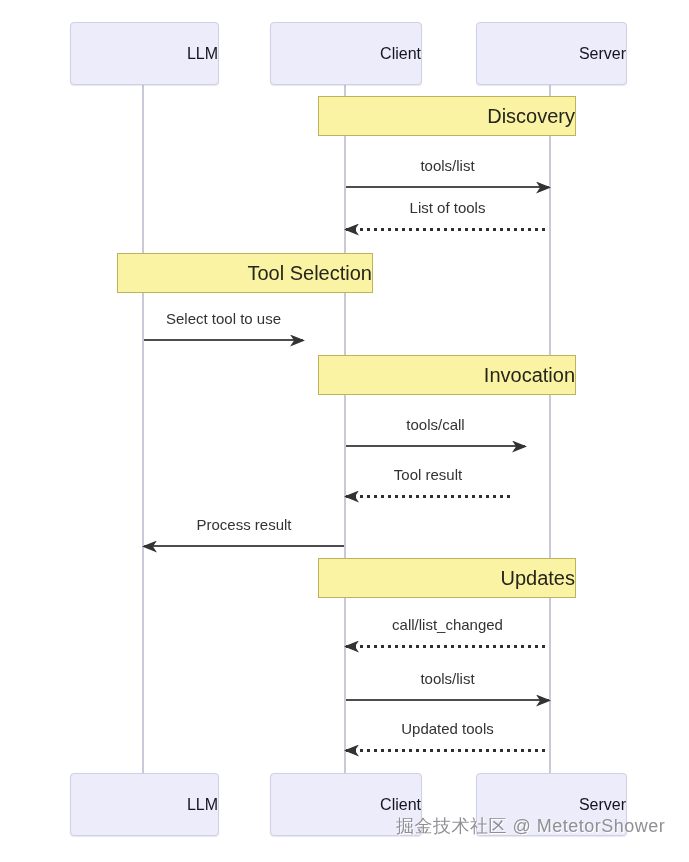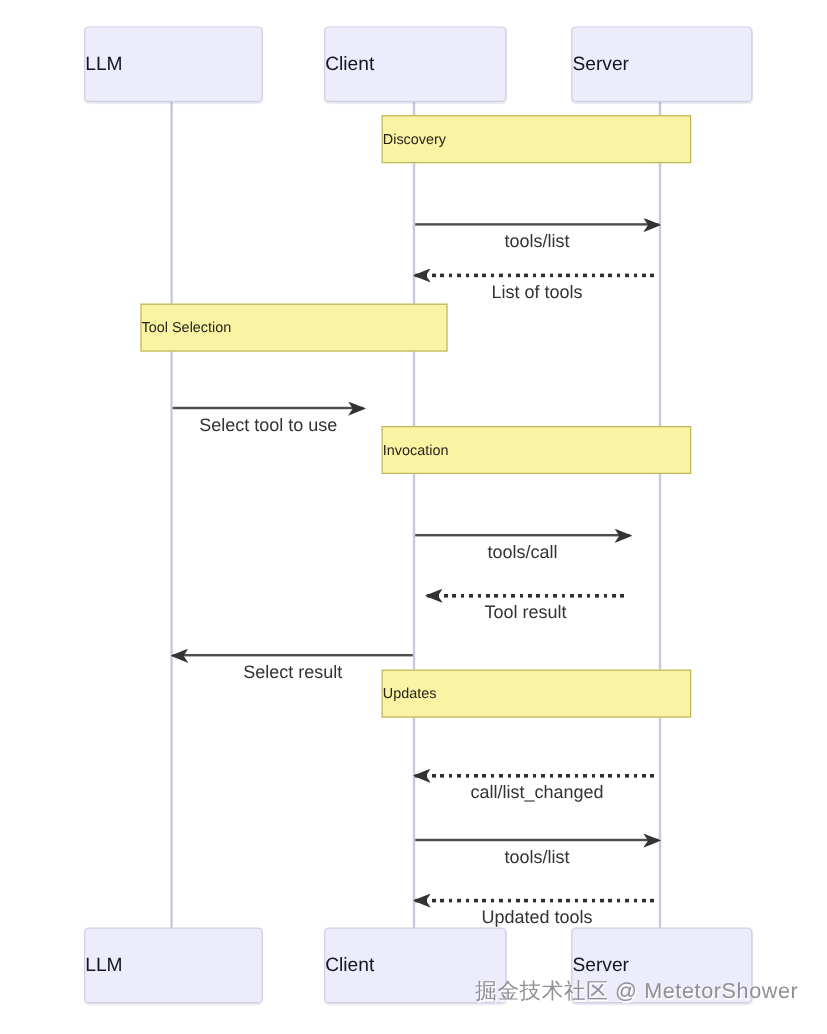--- a/index.html
+++ b/index.html
@@ -3,36 +3,36 @@
 <meta charset="utf-8">
 <style>
   html,body{margin:0;padding:0;background:#ffffff;}
   #stage{
     position:relative;width:689px;height:862px;background:#ffffff;overflow:hidden;
     font-family:"Liberation Sans","DejaVu Sans",sans-serif;
   }
   .participant{
     position:absolute;height:61px;
     background:#ececfb;border:1px solid #cfcfe6;border-radius:4px;
-    display:flex;align-items:center;justify-content:flex-start;
+    display:flex;align-items:center;justify-content:flex-end;
     font-size:16px;color:#15151f;
     box-shadow:0 1px 1px rgba(120,120,160,0.18);
   }
   .lifeline{
     position:absolute;width:2px;top:85px;height:692px;background:#c9c9da;
   }
   .note{
     position:absolute;height:38px;
     background:#fbf3a4;border:1.5px solid #bdb45a;
-    display:flex;align-items:center;justify-content:flex-start;
-    font-size:12px;color:#25251a;
+    display:flex;align-items:center;justify-content:flex-end;
+    font-size:20px;color:#25251a;
   }
   .msg{position:absolute;height:36px;}
   .msg-label{
-    text-align:center;font-size:15px;color:#333333;line-height:24px;white-space:nowrap;margin-top:36px;
+    text-align:center;font-size:15px;color:#333333;line-height:24px;white-space:nowrap;
   }
   .line{position:absolute;left:1px;right:1px;}
   .line.solid{top:32px;border-top:2px solid #4d4d4d;}
   .line.dotted{
     top:31.5px;height:3px;
     background:repeating-linear-gradient(to right,#2f2f2f 0 3px,transparent 3px 7px);
   }
   .head{position:absolute;width:15px;height:12px;top:27.5px;background:#333333;}
   .head.right{right:-1px;clip-path:polygon(0 0,100% 50%,0 100%,27% 50%);}
   .head.left{left:-1px;clip-path:polygon(100% 0,0 50%,100% 100%,73% 50%);}
@@ -91,28 +91,28 @@
   <div class="note" style="left:318px;top:355px;width:256px">
     <span>Invocation</span>
   </div>
 
   <div class="msg" style="left:345px;top:413px;width:181px">
     <div class="msg-label">tools/call</div>
     <div class="line solid"></div>
     <div class="head right"></div>
   </div>
 
-  <div class="msg" style="left:355px;top:463px;width:166px">
+  <div class="msg" style="left:345px;top:463px;width:166px">
     <div class="msg-label">Tool result</div>
     <div class="line dotted"></div>
     <div class="head left"></div>
   </div>
 
   <div class="msg" style="left:143px;top:513px;width:202px">
-    <div class="msg-label">Select result</div>
+    <div class="msg-label">Process result</div>
     <div class="line solid"></div>
     <div class="head left"></div>
   </div>
 
   <div class="note" style="left:318px;top:558px;width:256px">
     <span>Updates</span>
   </div>
 
   <div class="msg" style="left:345px;top:613px;width:205px">
     <div class="msg-label">call/list_changed</div>

